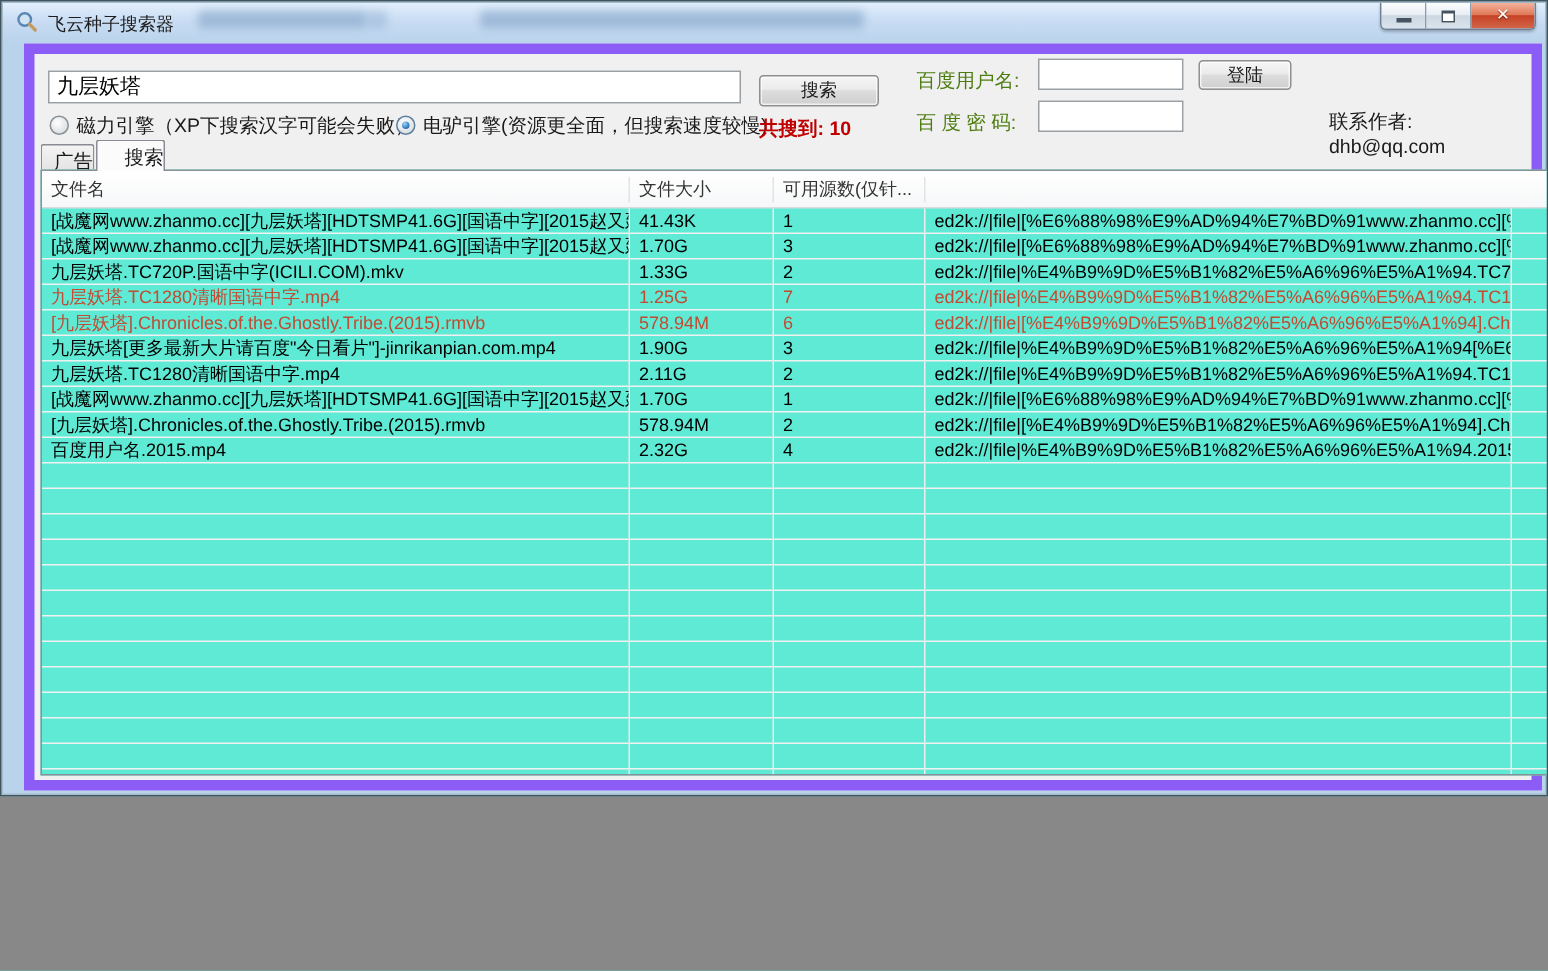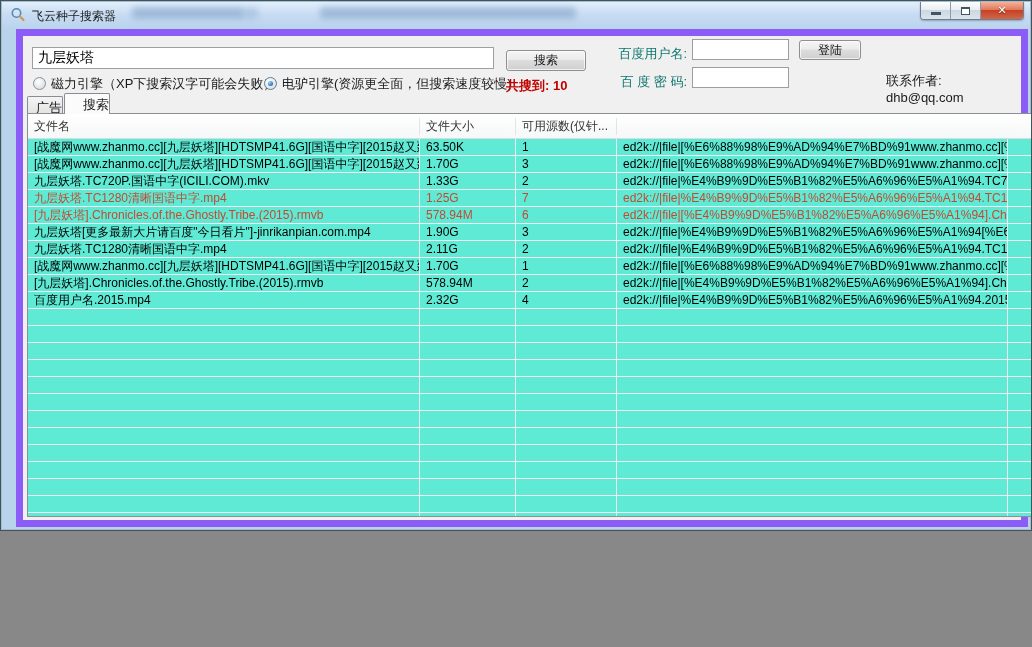--- a/index.html
+++ b/index.html
@@ -84,21 +84,21 @@
     border:1px solid #8e8f8f; border-radius:3px;
     background:linear-gradient(#f5f5f5, #ebebeb 45%, #dddddd 50%, #cfcfcf);
     box-shadow:inset 0 0 0 1px rgba(255,255,255,.7);
     display:flex; align-items:center; justify-content:center; cursor:default;
   }
   .btn-search { left:483px; top:14px; width:80px; height:21px; }
   .btn-login  { left:776px; top:4px;  width:62px; height:20px; }
 
   .result-count { position:absolute; left:483px; top:41px; font-size:13px; font-weight:bold; color:#c00000; }
 
-  .field-label { position:absolute; font-size:13px; color:#0f766e; width:76px; text-align:right; }
+  .field-label { position:absolute; font-size:13px; color:#4d7c0f; width:76px; }
   .lbl-user { left:588px; top:9px; }
   .lbl-pass { left:588px; top:37px; }
   .login-input {
     position:absolute; width:97px; height:21px;
     border:1px solid #9a9fa3; background:#fff; font-size:13px; padding:0 4px; font-family:inherit;
   }
   .inp-user { left:669px; top:3px; }
   .inp-pass { left:669px; top:31px; }
 
   .contact-line { position:absolute; font-size:13px; color:#1a1a1a; }
@@ -231,21 +231,21 @@
     <div class="table-area">
       <div class="thead">
         <div class="hcell h-name">文件名</div>
         <div class="hcell h-size">文件大小</div>
         <div class="hcell h-sources">可用源数(仅针...</div>
         <div class="hcell h-fill"></div>
       </div>
       <div class="tbody">
           <div class="trow">
             <div class="tcell c-name">[战魔网www.zhanmo.cc][九层妖塔][HDTSMP41.6G][国语中字][2015赵又廷...</div>
-            <div class="tcell c-size">63.50K</div>
+            <div class="tcell c-size">41.43K</div>
             <div class="tcell c-sources">1</div>
             <div class="tcell c-link">ed2k://|file|[%E6%88%98%E9%AD%94%E7%BD%91www.zhanmo.cc][%E...</div>
             <div class="tcell c-fill"></div>
           </div>
           <div class="trow">
             <div class="tcell c-name">[战魔网www.zhanmo.cc][九层妖塔][HDTSMP41.6G][国语中字][2015赵又廷...</div>
             <div class="tcell c-size">1.70G</div>
             <div class="tcell c-sources">3</div>
             <div class="tcell c-link">ed2k://|file|[%E6%88%98%E9%AD%94%E7%BD%91www.zhanmo.cc][%E...</div>
             <div class="tcell c-fill"></div>

